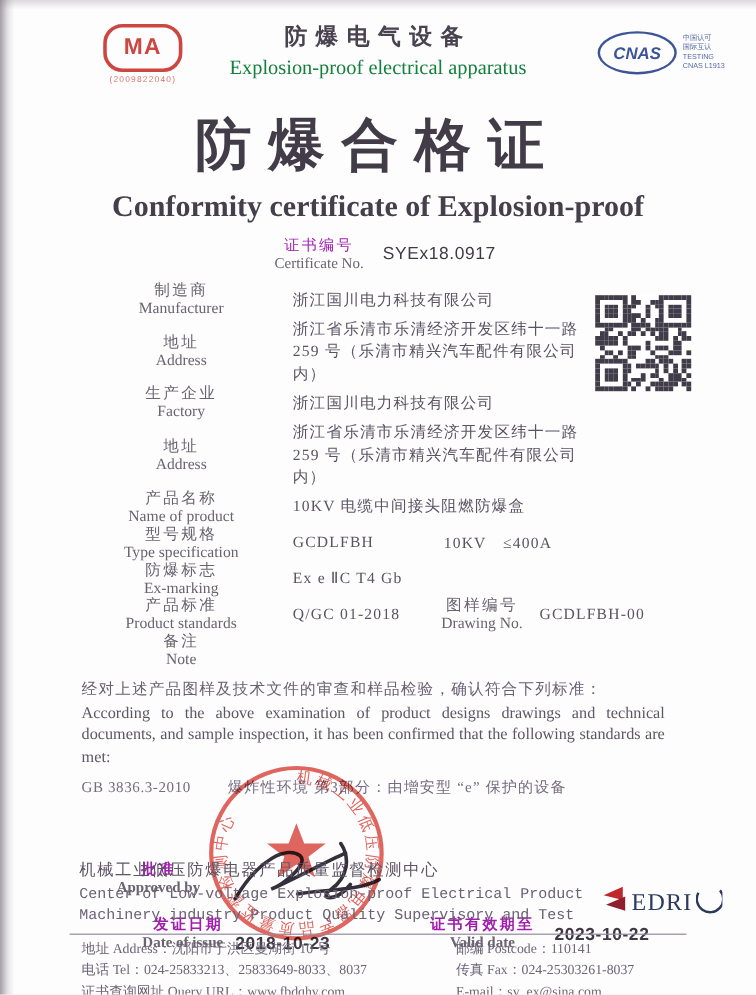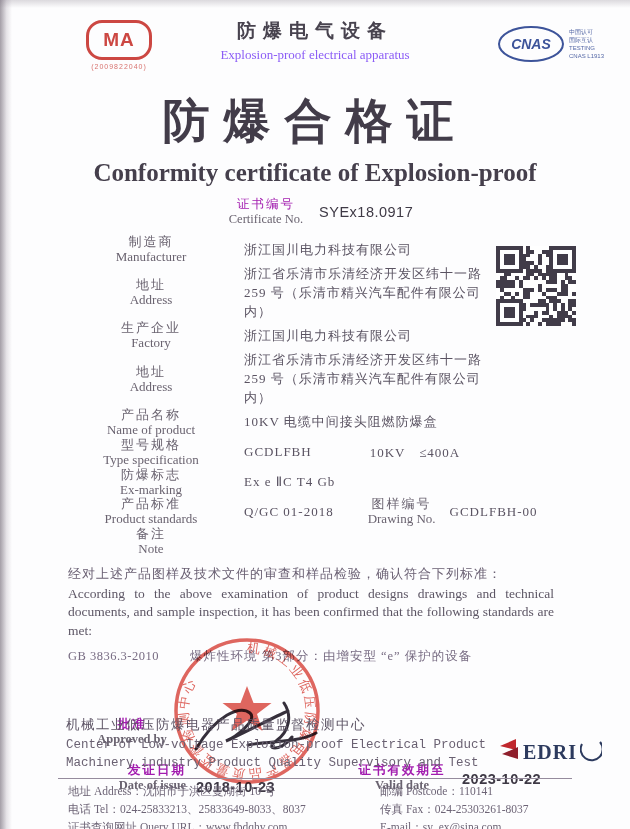--- a/index.html
+++ b/index.html
@@ -13,21 +13,21 @@
   
   .header{position:relative;height:78px;}
   .cma{position:absolute;left:86px;top:20px;text-align:center;}
   .cma-box{width:60px;height:34px;border:3px solid #cc4742;border-radius:16px;
         display:flex;align-items:center;justify-content:center;
         color:#cc4742;font-weight:bold;font-size:19px;font-family:"Liberation Sans",sans-serif;letter-spacing:1px;}
   .cma-sub{font-size:7px;color:#d8736f;letter-spacing:1px;margin-top:3px;font-family:"Liberation Sans",sans-serif;}
   .head-center{position:absolute;left:0;right:0;top:18px;text-align:center;}
   .head-zh{font-family:"Liberation Sans",sans-serif;font-weight:bold;font-size:19px;
         letter-spacing:7px;color:#48434f;}
-  .head-en{font-size:13px;color:#8b5cf6;margin-top:3px;}
+  .head-en{font-size:17px;color:#15803d;margin-top:3px;}
   .cnas{position:absolute;right:26px;top:26px;display:flex;align-items:center;gap:5px;}
   .cnas-oval{width:62px;height:32px;border:2.5px solid #3d549a;border-radius:50%;
         display:flex;align-items:center;justify-content:center;color:#3d549a;
         font-family:"Liberation Sans",sans-serif;font-weight:bold;font-style:italic;font-size:14px;}
   .cnas-side{font-size:6px;line-height:1.35;color:#5568a6;font-family:"Liberation Sans",sans-serif;}
 
   
   .big-title{margin-top:12px;text-align:center;font-family:"Liberation Sans",sans-serif;
         font-weight:bold;font-size:47px;letter-spacing:14px;color:#423c49;}
   .sub-title{text-align:center;font-weight:bold;font-size:25px;color:#453f4c;margin-top:6px;}
@@ -75,21 +75,21 @@
       display:grid;grid-template-columns:repeat(21,1fr);grid-template-rows:repeat(21,1fr);}
   .qr div{background:#413c49;}
 
   .stamp{position:absolute;left:172px;top:636px;opacity:.82;mix-blend-mode:multiply;}
 
   
   .footer{position:absolute;left:0;top:716px;width:630px;}
   .org-zh{margin-left:66px;font-size:13.5px;letter-spacing:1.5px;color:#5d5465;}
   .org-en{margin-left:66px;font-family:"Liberation Mono",monospace;font-size:12.5px;color:#6a6172;line-height:1.45;margin-top:2px;}
   .edri{position:absolute;right:28px;top:22px;display:flex;align-items:flex-end;gap:3px;}
-  .edri-text{font-size:20px;font-weight:bold;color:#2c3a5e;letter-spacing:1px;line-height:1;}
+  .edri-text{font-size:20px;font-weight:normal;color:#2c3a5e;letter-spacing:1px;line-height:1;}
   .rule{margin:6px 0 0 58px;width:514px;border-top:1.3px solid #958b9d;}
   .contact{display:flex;margin:4px 0 0 68px;font-size:11.5px;color:#6d6476;line-height:1.55;}
   .c-left{width:312px;}
   .c-right{width:190px;}
 </style>
 </head>
 <body>
 
 <div class="page">
   <div class="edge-left"></div>

